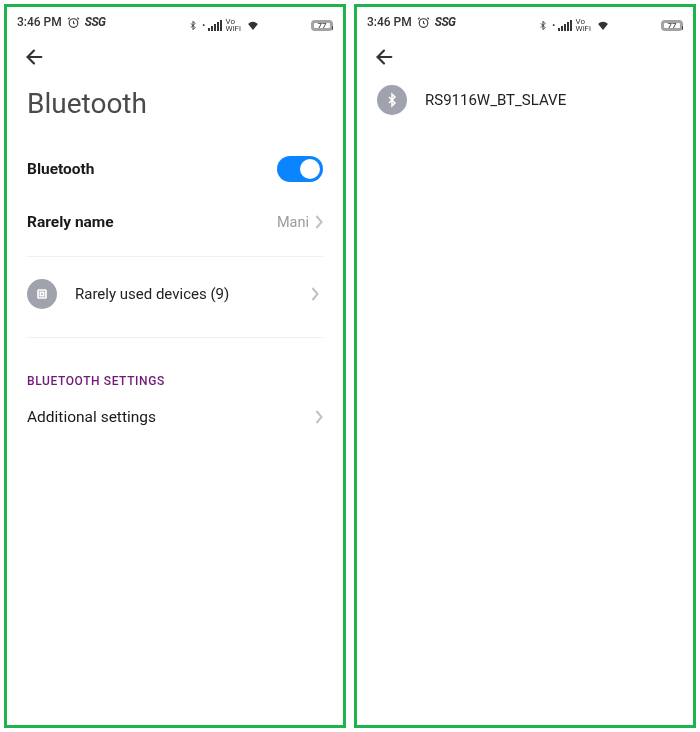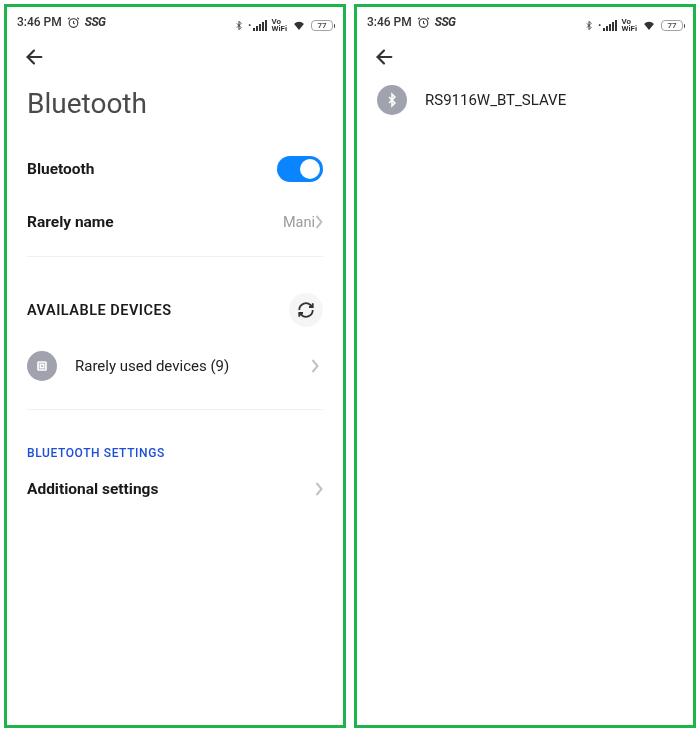--- a/index.html
+++ b/index.html
@@ -36,25 +36,26 @@
     .status-right { display: flex; align-items: center; gap: 4px; }
     .status-text { font-size: 12px; }
     .status-sm { font-size: 12px; font-style: italic; font-weight: bold; letter-spacing: -0.5px; }
     .sig-bars { display: inline-flex; align-items: flex-end; gap: 1px; height: 11px; }
     .sig-bars span { width: 2px; background: #333; }
     .sig-bars span:nth-child(1){height:3px}
     .sig-bars span:nth-child(2){height:5px}
     .sig-bars span:nth-child(3){height:7px}
     .sig-bars span:nth-child(4){height:9px}
     .sig-bars span:nth-child(5){height:11px}
-    .vowifi { font-size: 8px; line-height: 7px; text-align: left; font-weight: bold; }
+    .vowifi { font-size: 8px; line-height: 7px; text-align: left; font-weight: normal; }
     .battery {
-      width: 22px; height: 11px; border: 1px solid #a3a3a3; border-radius: 4px;
+      width: 22px; height: 11px; border: 3px solid #a3a3a3; border-radius: 4px;
       position: relative; font-size: 8px; display: flex; align-items: center; justify-content: center;
       color: #444;
+      margin-left: 46px;
     }
     .battery::after { content:""; position:absolute; right:-3px; top:3px; width:1.5px; height:4px; background:#444; border-radius:0 2px 2px 0; }
     .nav-bar {
       height: 48px;
       display: flex;
       align-items: center;
       padding: 0 16px;
     }
     .back-arrow { width: 22px; height: 22px; cursor: pointer; }
     .page-title {
@@ -72,21 +73,21 @@
     }
     .row-label { font-size: 15.5px; font-weight: 700; color: #1a1a1a; }
     .toggle {
       width: 46px; height: 26px; background: #0a84ff; border-radius: 13px;
       position: relative; cursor: pointer;
     }
     .toggle::after {
       content:""; position:absolute; right:3px; top:3px; width:20px; height:20px;
       background:#fff; border-radius:50%;
     }
-    .row-right { display: flex; align-items: center; gap: 0; }
+    .row-right { display: flex; align-items: center; gap: 6px; }
     .row-value { font-size: 14.5px; color: #9b9b9b; }
     .chevron { color: #c1c1c1; font-size: 18px; }
     .divider { height: 1px; background: #f0f0f0; margin: 8px 20px; }
     .section-header {
       display: flex; align-items: center; justify-content: space-between;
       padding: 28px 20px 10px 20px;
     }
     .section-title { font-size: 14.5px; font-weight: 600; color: #1a1a1a; letter-spacing: 0.5px; }
     .refresh-btn {
       width: 34px; height: 34px; border-radius: 50%; background: #f5f5f5;
@@ -98,25 +99,25 @@
     }
     .device-icon {
       width: 30px; height: 30px; border-radius: 50%;
       display:flex; align-items:center; justify-content:center; flex:none;
     }
     .device-icon.teal { background: #1dc9b7; }
     .device-icon.grey { background: #a0a3ae; }
     .device-name { font-size: 15px; color: #222; flex:1; }
     .device-chevron { color:#c1c1c1; font-size:18px; padding-right: 4px; }
     .sub-section-label {
-      font-size: 12px; color: #1d4ed8; letter-spacing: 0.6px; font-weight: 500;
+      font-size: 12px; color: #701a75; letter-spacing: 0.6px; font-weight: 500;
       padding: 28px 20px 6px 20px;
     }
     .settings-row { display:flex; align-items:center; justify-content:space-between; padding: 14px 20px; cursor:pointer; }
-    .settings-label { font-size: 15.5px; font-weight: 700; color: #1a1a1a; }
+    .settings-label { font-size: 15.5px; font-weight: 400; color: #1a1a1a; }
     svg { display:block; }
   </style>
 </head>
 <body>
 
 <div class="phone">
   <div class="status-bar">
     <div class="status-left">
       <span class="status-text">3:46 PM</span>
       <span>
@@ -177,31 +178,20 @@
       <span class="chevron">
         <svg width="8" height="14" viewBox="0 0 8 14" fill="none" stroke="#c1c1c1" stroke-width="2">
             <path d="m1.5 1 5 6-5 6"></path>
           </svg>
       </span>
     </span>
   </div>
 
   <div class="divider"></div>
 
-  <div class="section-header">
-    <span class="section-title">AVAILABLE DEVICES</span>
-    <span class="refresh-btn">
-      <svg width="18" height="18" viewBox="0 0 24 24" fill="none" stroke="#333" stroke-width="2.4">
-          <path d="M3 12a9 9 0 0 1 15-6.7L21 8"></path>
-          <path d="M21 3v5h-5"></path>
-          <path d="M21 12a9 9 0 0 1-15 6.7L3 16"></path>
-          <path d="M3 21v-5h5"></path>
-        </svg>
-    </span>
-  </div>
 
 
   <div class="device-row">
     <span class="device-icon grey">
       <svg width="16" height="16" viewBox="0 0 24 24" fill="none" stroke="#fff" stroke-width="2.5">
           <rect x="6" y="6" width="12" height="12" rx="1"></rect>
           <rect x="9.5" y="9.5" width="5" height="5"></rect>
         </svg>
     </span>
     <span class="device-name">Rarely used devices (9)</span>

